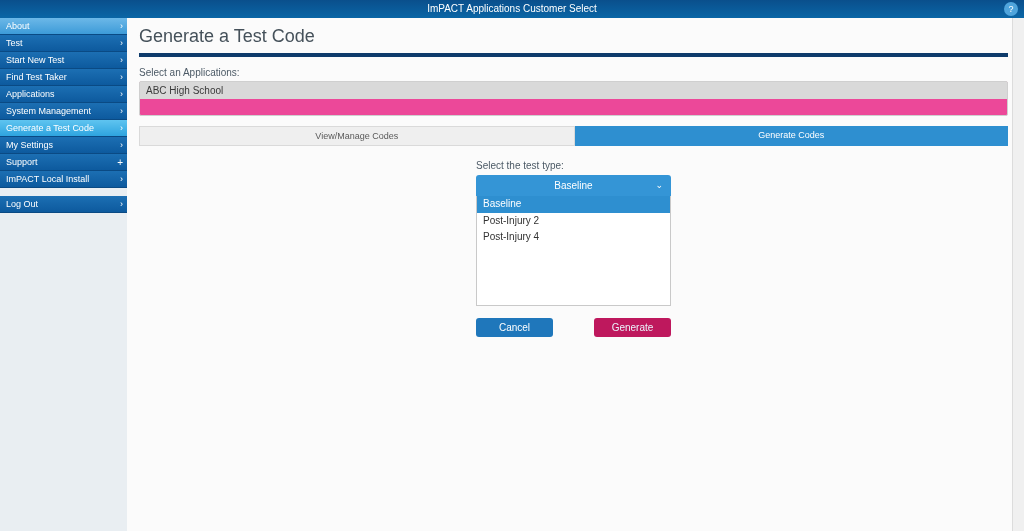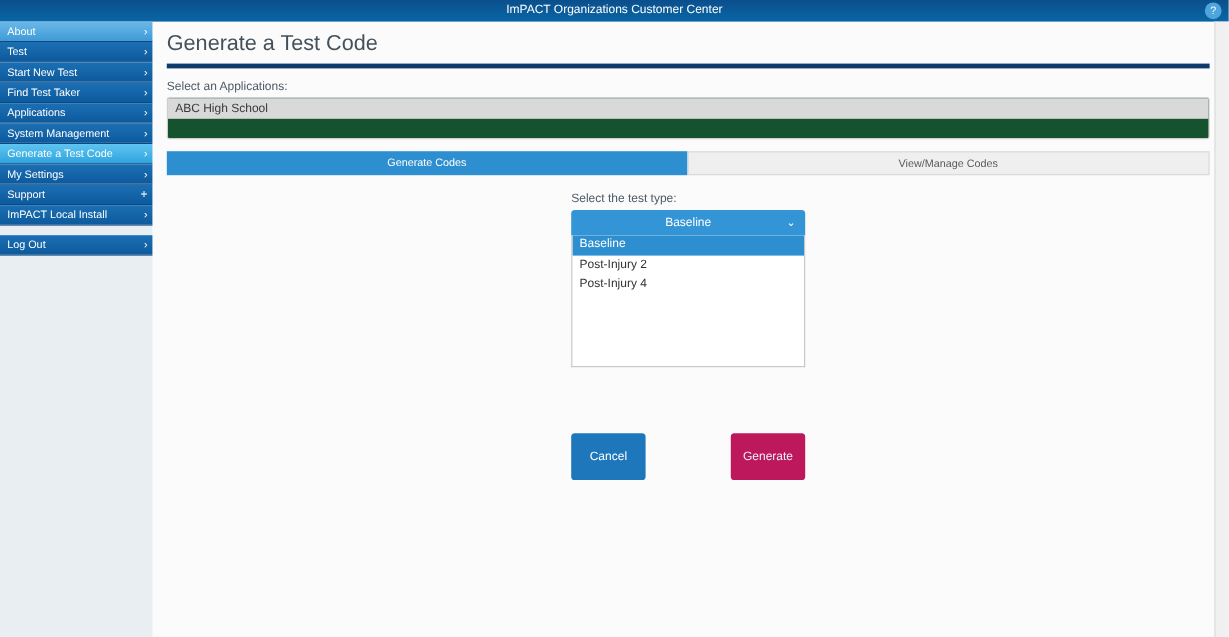--- a/index.html
+++ b/index.html
@@ -84,21 +84,21 @@
   }
   .org-label {
     font-size: 10px;
     color: #4c5a66;
     margin-bottom: 3px;
   }
   .org-box {
     border: 1px solid #cfcfcf;
     border-radius: 2px;
     margin-bottom: 10px;
-    background:#14532d;
+    background:#ec4899;
   }
   .org-selected {
     background: #d9d9d9;
     color: #3a3a3a;
     font-size: 10px;
     padding: 3px 6px;
   }
   .org-space { height: 16px; }
   .tabrow { display:flex; margin: 0 0 14px 0; }
   .tab {
@@ -157,45 +157,44 @@
   .listbox .opt.sel {
     background:#2e8fd0;
     color:#fff;
   }
   .btnrow {
     display:flex;
     justify-content: space-between;
     margin-top:12px;
   }
   .btn {
-    width:62px;
-    padding:14px 0;
+    width:77px;
+    padding:4px 0;
     text-align:center;
     font-size:10px;
     border-radius:3px;
     color:#fff;
     cursor:pointer;
     border:none;
-    margin-top:43px;
   }
   .btn.cancel { background:#1f77bb; }
   .btn.generate { background:#be185d; color:#eaf3fb; cursor:default; }
   .right-scroll {
     position:absolute;
     top:18px; right:0; bottom:0;
     width:12px;
     background:#f0f0f0;
     border-left:1px solid #dcdcdc;
   }
 </style>
 </head>
 <body>
 
 <div class="topbar">
-  <span>ImPACT Organizations Customer Center</span>
+  <span>ImPACT Applications Customer Select</span>
   <div class="help">?</div>
 </div>
 
 <div class="layout">
   <div class="sidebar" id="sidebar">
       <div class="side-item light"><span>About</span><span class="chev">›</span></div>
       <div class="side-item "><span>Test</span><span class="chev">›</span></div>
       <div class="side-item "><span>Start New Test</span><span class="chev">›</span></div>
       <div class="side-item "><span>Find Test Taker</span><span class="chev">›</span></div>
       <div class="side-item "><span>Applications</span><span class="chev">›</span></div>
@@ -212,22 +211,22 @@
     <div class="page-title">Generate a Test Code</div>
     <div class="title-rule"></div>
 
     <div class="org-label">Select an Applications:</div>
     <div class="org-box">
       <div class="org-selected">ABC High School</div>
       <div class="org-space"></div>
     </div>
 
     <div class="tabrow">
+      <div class="tab inactive">View/Manage Codes</div>
       <div class="tab active">Generate Codes</div>
-      <div class="tab inactive">View/Manage Codes</div>
     </div>
 
     <div class="center-col">
       <div class="section-label">Select the test type:</div>
       <div class="dropdown">
         <span>Baseline</span>
         <span class="caret">⌄</span>
       </div>
       <div class="listbox" id="listbox">
           <div class="opt sel">Baseline</div>

